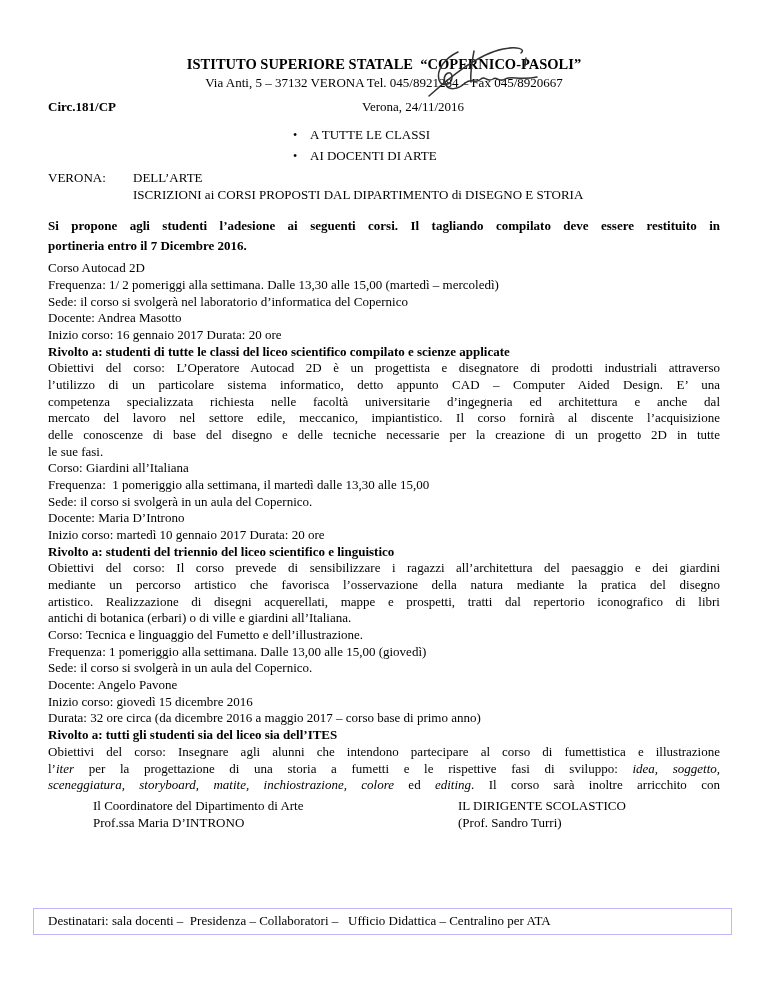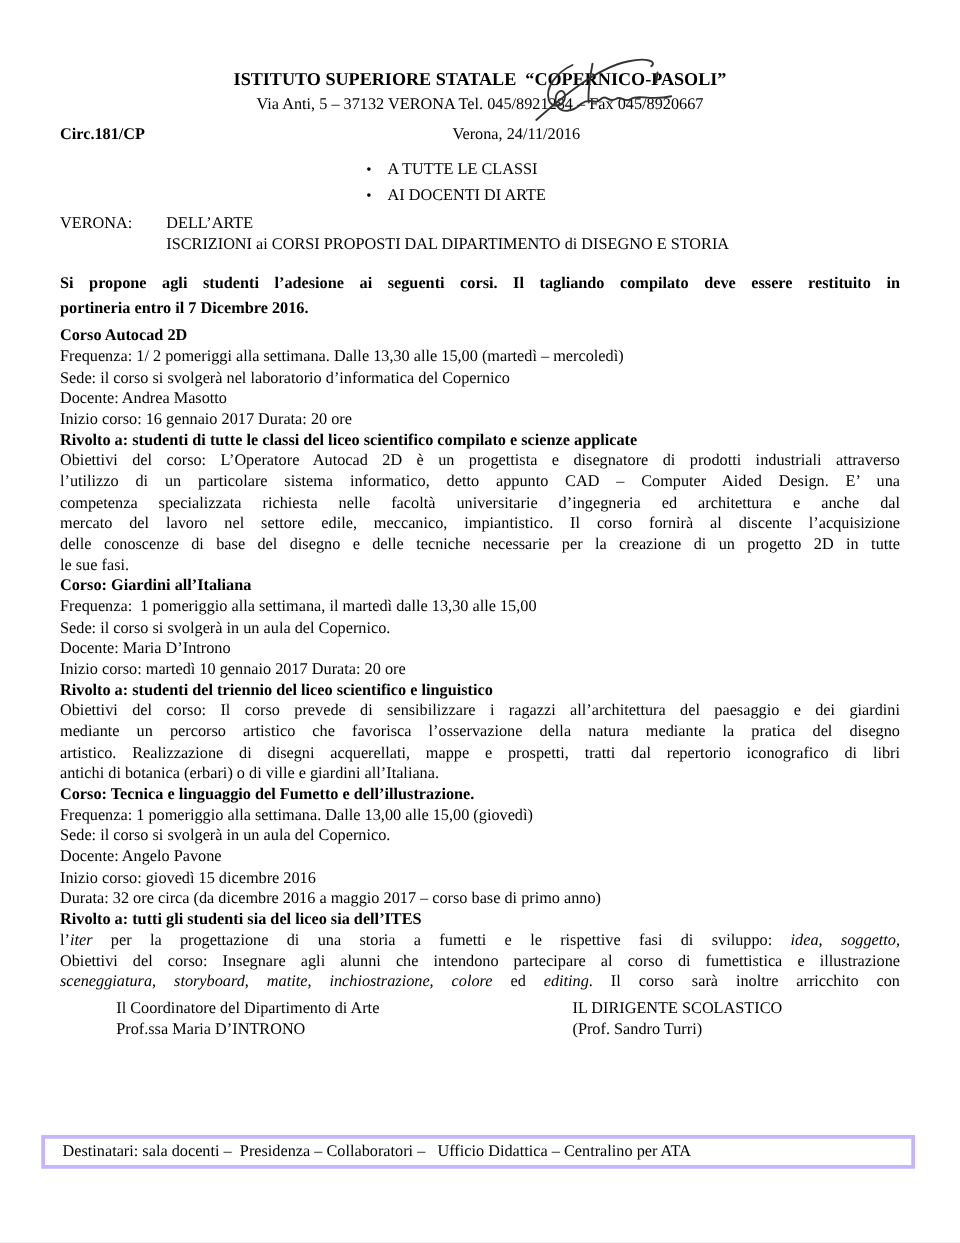--- a/index.html
+++ b/index.html
@@ -37,38 +37,38 @@
   .recipients{margin-top:9px;margin-left:245px;}
   .recipient-row{display:flex;line-height:20.5px;}
   .bullet{width:17px;flex:none;font-size:12px;}
 
   .subject-row{display:flex;margin-top:4px;}
   .subject-label{flex:0 0 85px;}
   .subject-text{flex:1;}
 
   .intro{margin-top:13px;font-weight:bold;line-height:19.5px;}
 
-  .course-heading{font-weight:bold;}
+  .course-heading{font-weight:normal;}
   .mt4{margin-top:0px;}
   .first-course{margin-top:5px;}
 
   .jline{text-align:justify;text-align-last:justify;}
   .detail{white-space:pre-wrap;}
   .b{font-weight:bold;}
   .i{font-style:italic;}
 
   .sig-row{position:relative;margin-top:3px;height:40px;margin-left:45px;}
   .sig-left{position:absolute;left:0;top:0;line-height:17.5px;}
   .sig-right{position:absolute;left:365px;top:0;width:200px;text-align:left;line-height:17.5px;}
 
   .signature-svg{position:absolute;left:377px;top:40px;}
 
   .footer-box{
     position:absolute;left:33px;top:908px;width:699px;height:27px;
-    border:3px solid #c4b5fd;
+    border:1px solid #c4b5fd;
     display:flex;align-items:center;
     padding-left:14px;
     white-space:pre-wrap;
     box-sizing:border-box;
   }
 </style>
 </head>
 <body>
 
 <div class="page">
@@ -141,24 +141,24 @@
     <div>
       <div class="course-heading mt4">Corso: Tecnica e linguaggio del Fumetto e dell’illustrazione.</div>
       <div class="detail">Frequenza: 1 pomeriggio alla settimana. Dalle 13,00 alle 15,00 (giovedì)</div>
       <div class="detail">Sede: il corso si svolgerà in un aula del Copernico.</div>
       <div class="detail">Docente: Angelo Pavone</div>
       <div class="detail">Inizio corso: giovedì 15 dicembre 2016</div>
       <div class="detail">Durata: 32 ore circa (da dicembre 2016 a maggio 2017 – corso base di primo anno)</div>
       <div class="b">Rivolto a: tutti gli studenti sia del liceo sia dell’ITES</div>
       <div>
         <div class="jline">
-          <span>l’</span><span class="i">iter</span><span> per la progettazione di una storia a fumetti e le rispettive fasi di sviluppo: </span><span class="i">idea, soggetto,</span>
+          <span>Obiettivi del corso: Insegnare agli alunni che intendono partecipare al corso di fumettistica e illustrazione</span>
         </div>
         <div class="jline">
-          <span>Obiettivi del corso: Insegnare agli alunni che intendono partecipare al corso di fumettistica e illustrazione</span>
+          <span>l’</span><span class="i">iter</span><span> per la progettazione di una storia a fumetti e le rispettive fasi di sviluppo: </span><span class="i">idea, soggetto,</span>
         </div>
         <div class="jline">
           <span class="i">sceneggiatura, storyboard, matite, inchiostrazione, colore</span><span> ed </span><span class="i">editing</span><span>. Il corso sarà inoltre arricchito con</span>
         </div>
       </div>
     </div>
 
     <div class="sig-row">
       <div class="sig-left">
         <div>Il Coordinatore del Dipartimento di Arte</div>

